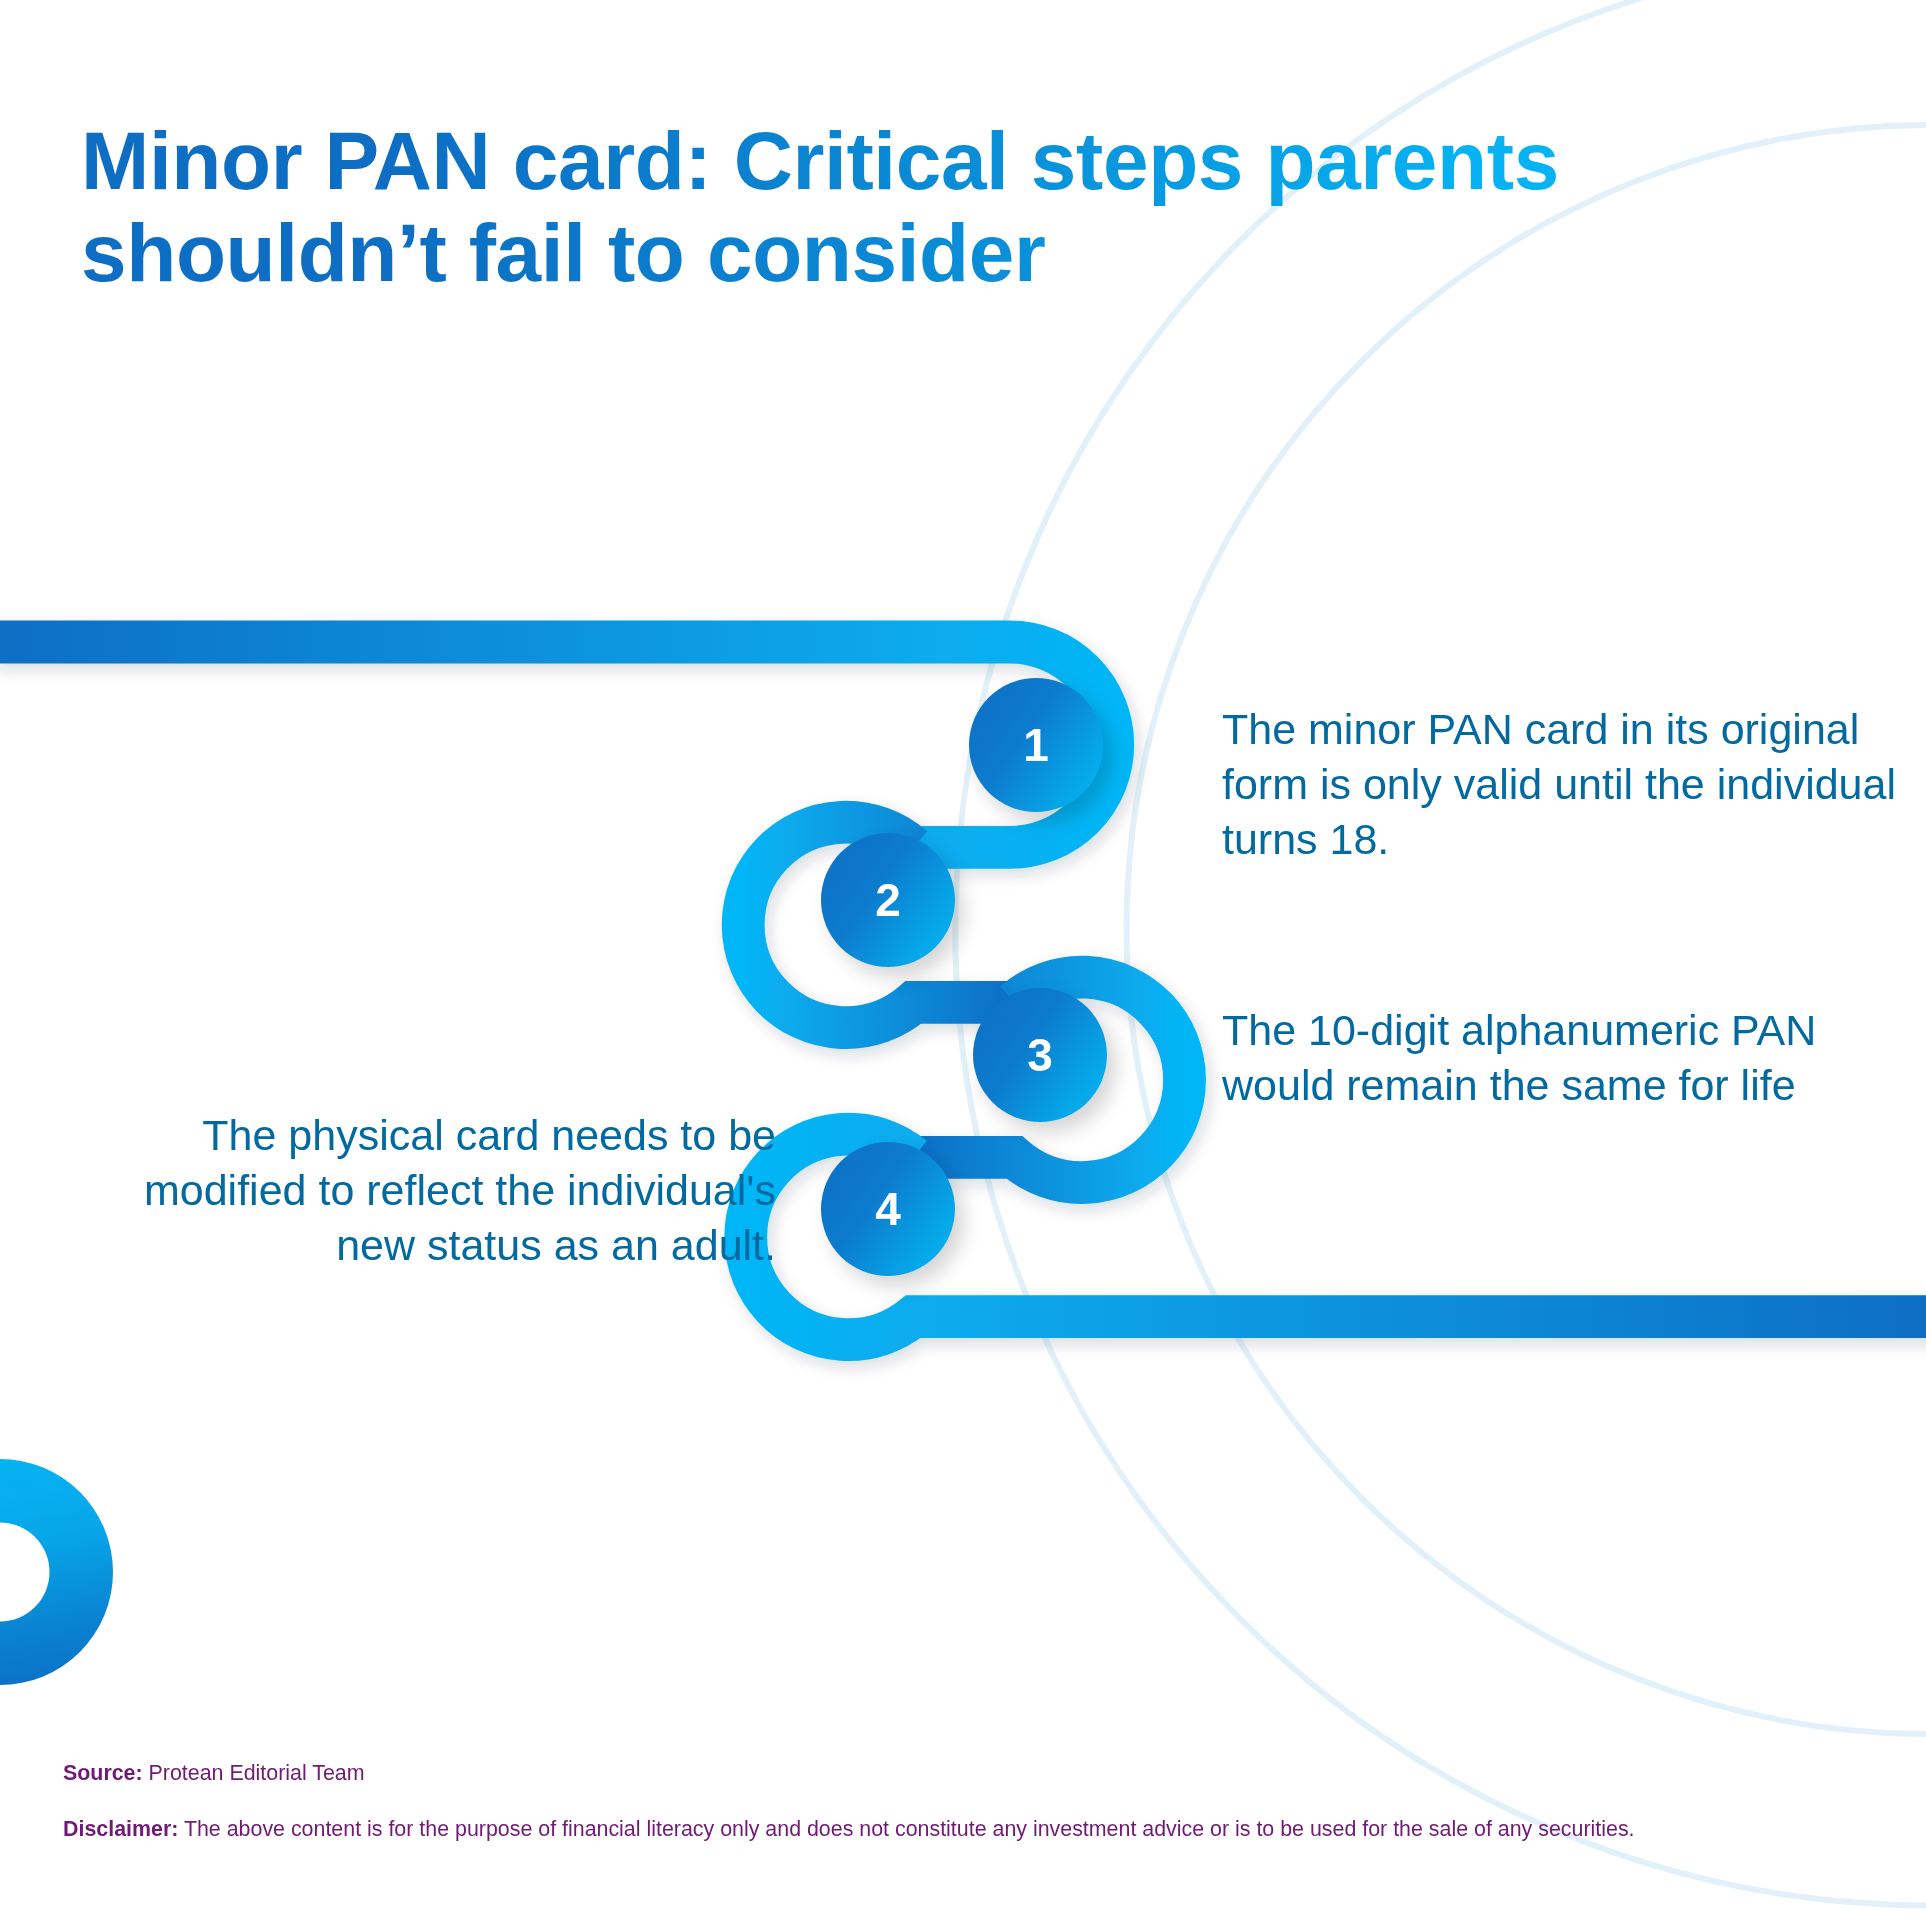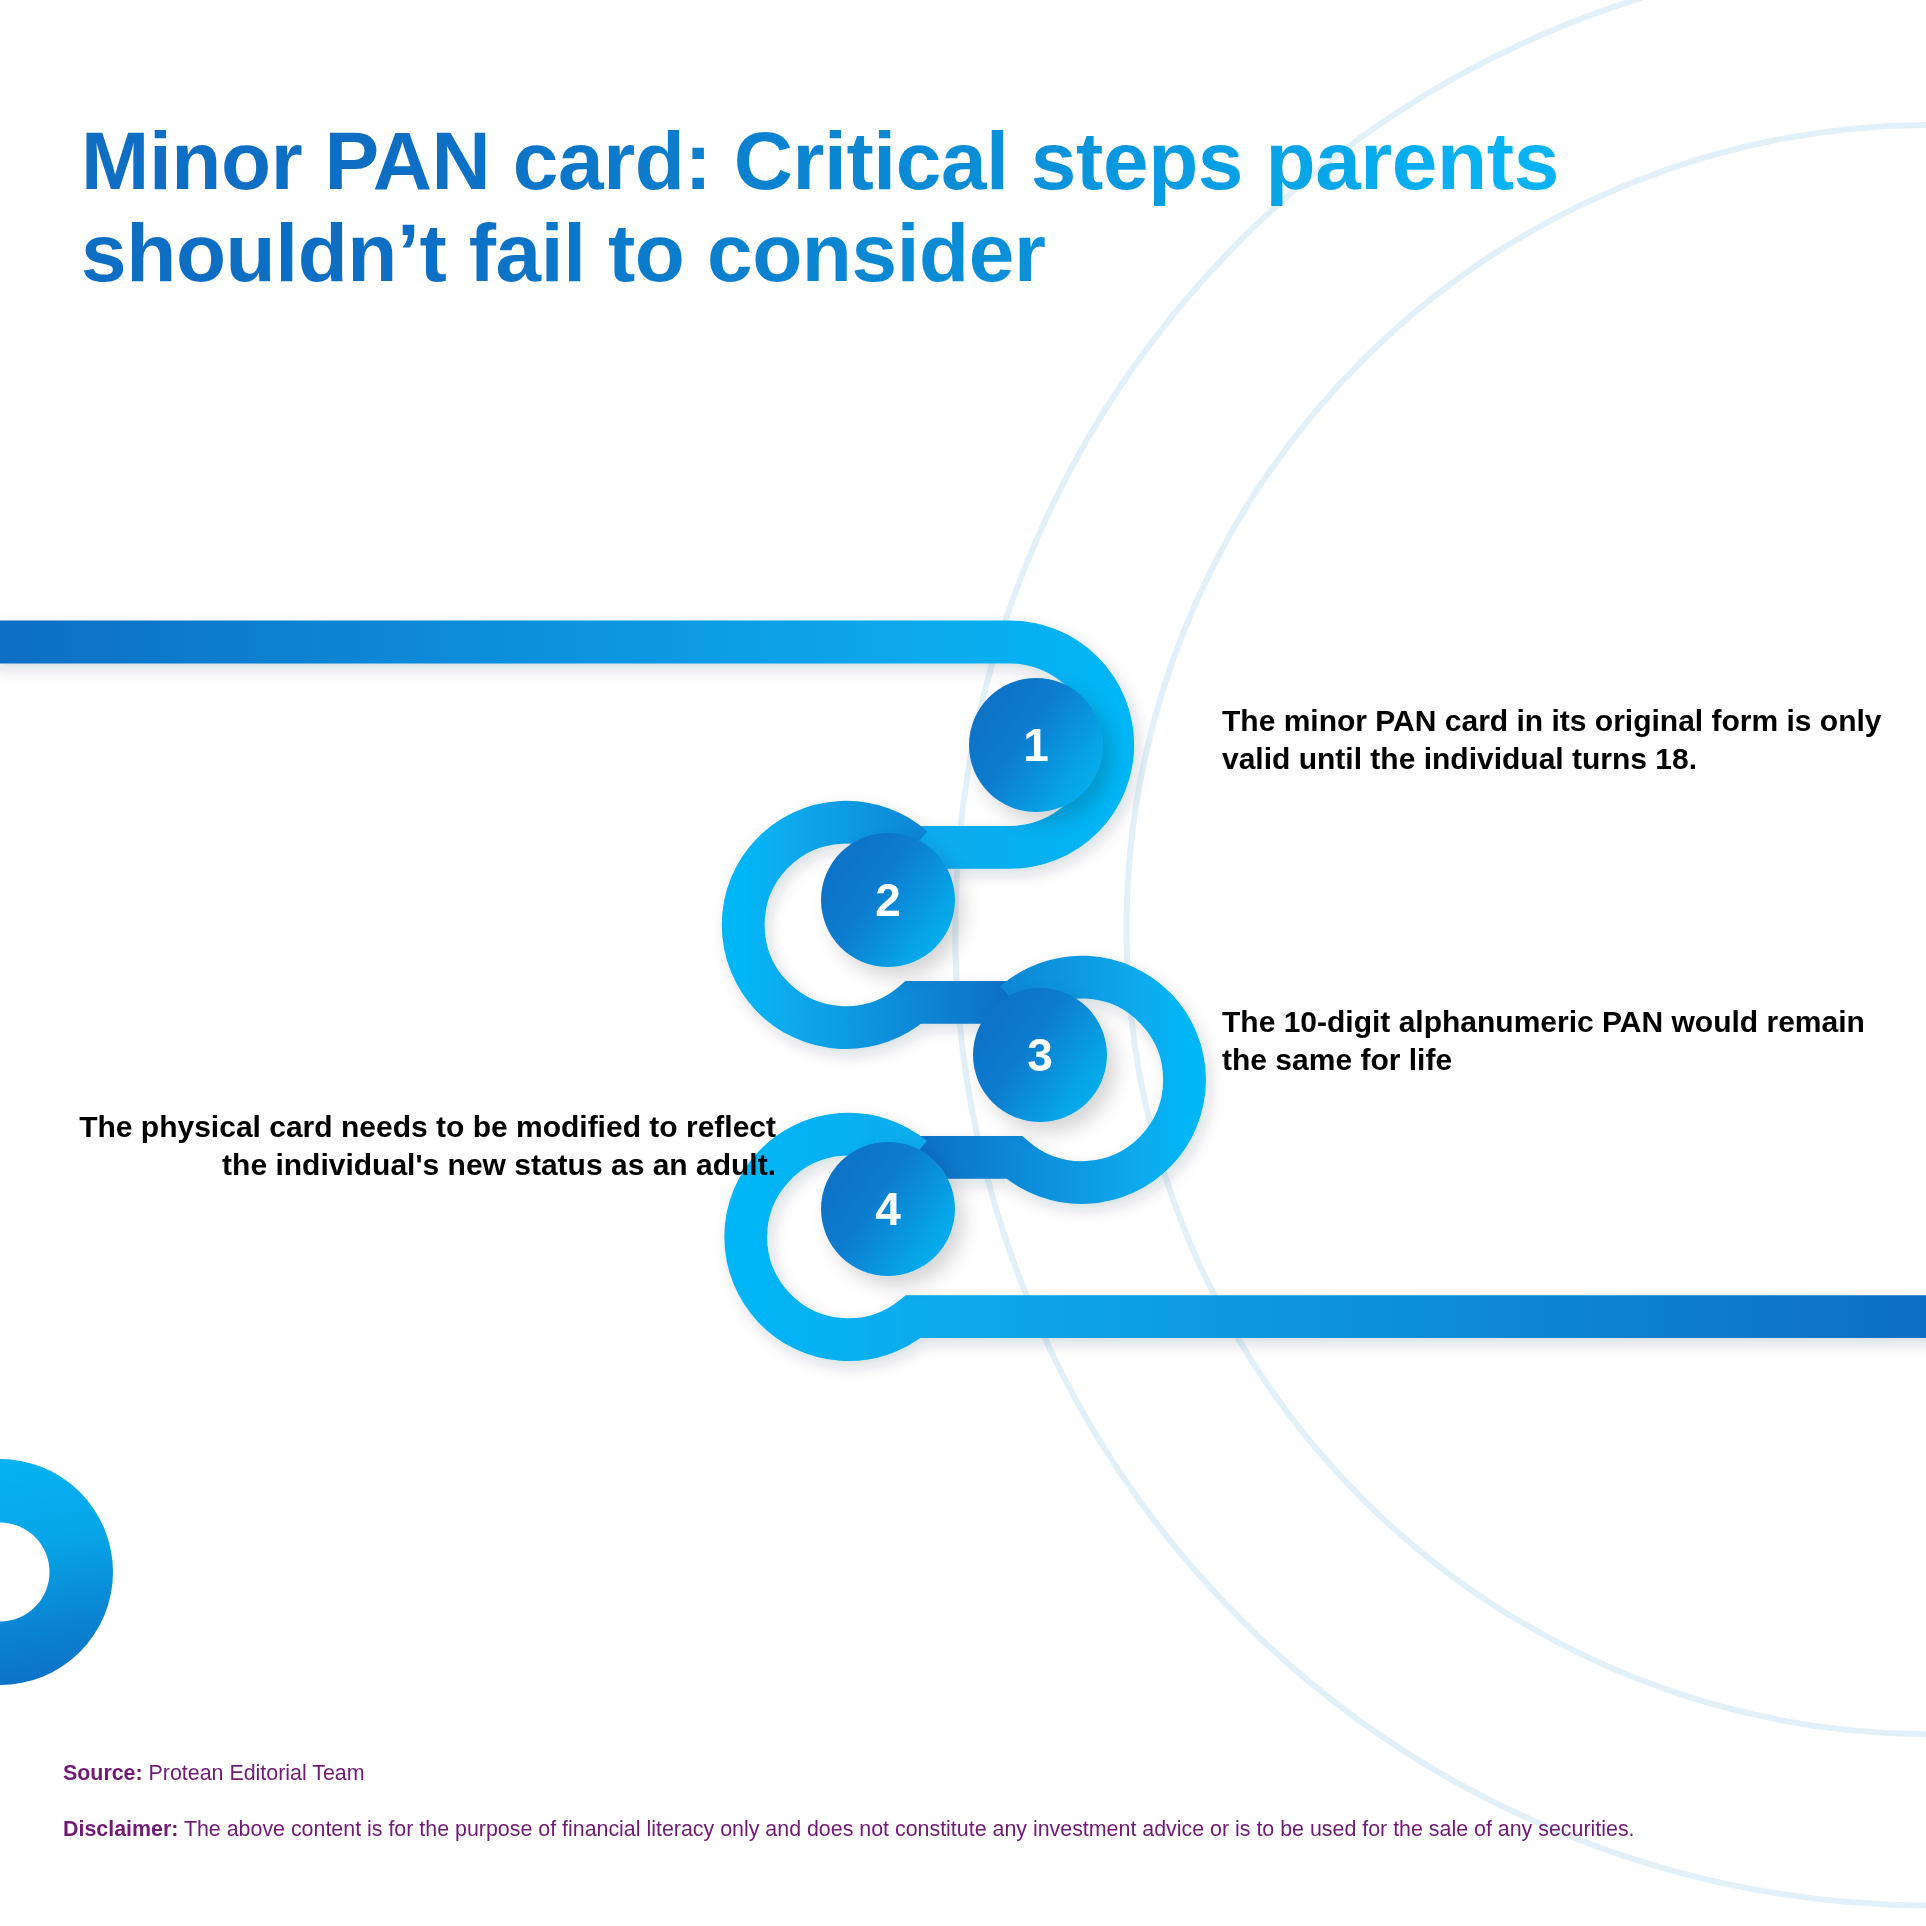--- a/index.html
+++ b/index.html
@@ -70,24 +70,23 @@
     box-shadow: 8.6px 10.3px 19px rgba(0,0,0,0.17);
   }
   .step-circle.s1 { left: 969px; top:  678px; background: linear-gradient(125deg, #0d6ec4 0%, #0d7cce 42%, #06a6e8 78%, #06b6f6 100%); }
   .step-circle.s2 { left:  821px; top:  833px; background: linear-gradient(125deg, #0d6ec4 0%, #0d7cce 42%, #06a6e8 78%, #06b6f6 100%); }
   .step-circle.s3 { left: 973px; top: 988px; background: linear-gradient(125deg, #0d6ec4 0%, #0d7cce 42%, #06a6e8 78%, #06b6f6 100%); }
   .step-circle.s4 { left:  821px; top: 1142px; background: linear-gradient(125deg, #0d6ec4 0%, #0d7cce 42%, #06a6e8 78%, #06b6f6 100%); }
 
   
   .step-text {
     position: absolute;
-    font-size: 30px;
+    font-size: 43px;
     line-height: 1.28;
-    color: #000000;
-    font-weight: bold;
+    color: #0369a1;
   }
   .step-text.right { left: 1222px; width: 685px; }
   .step-text.left  { left: 57px;   width: 719px; }
 
   .t1 { top: 702px; }
   .t2 { top: 818px; }
   .t3 { top: 1003px; }
   .t4 { top: 1108px; text-align: right; }
 
   

